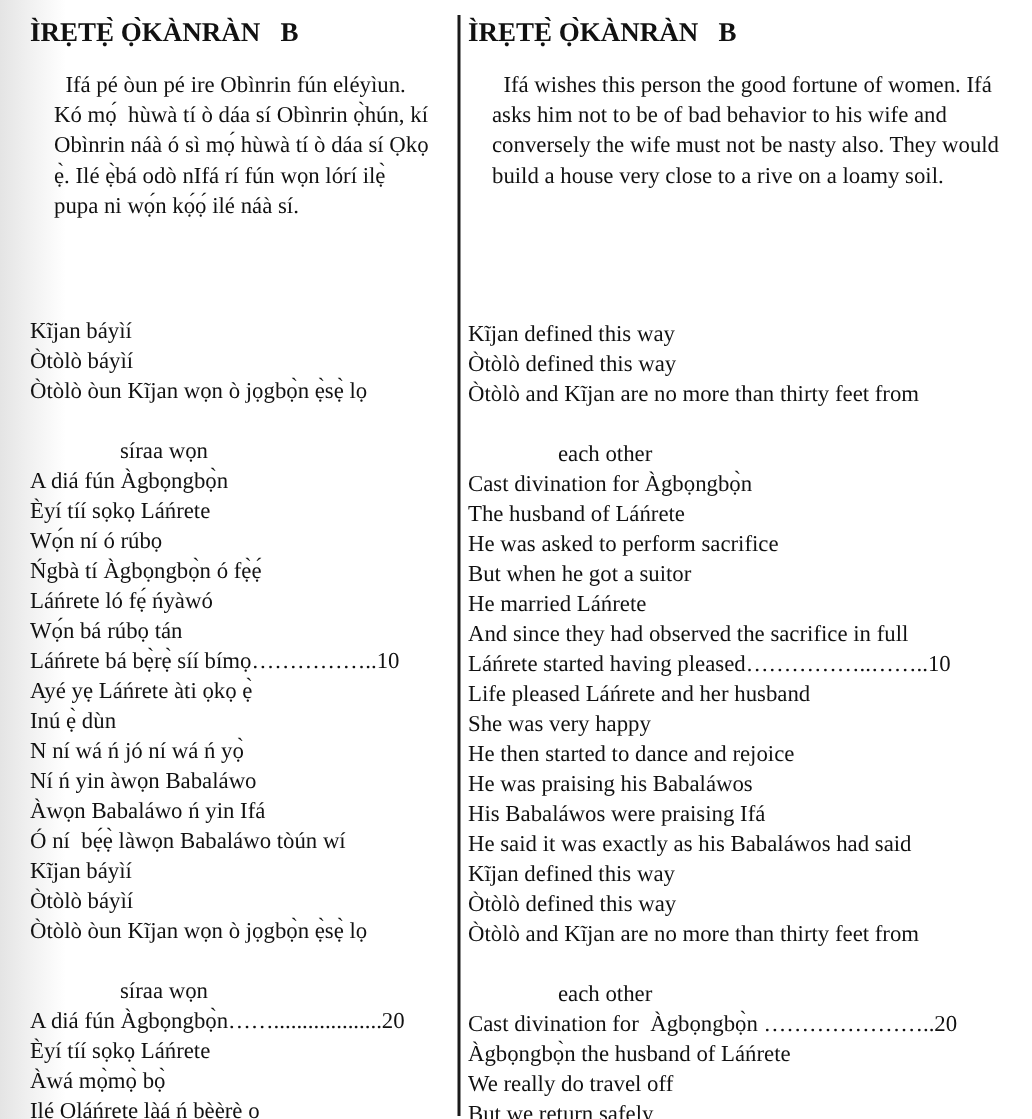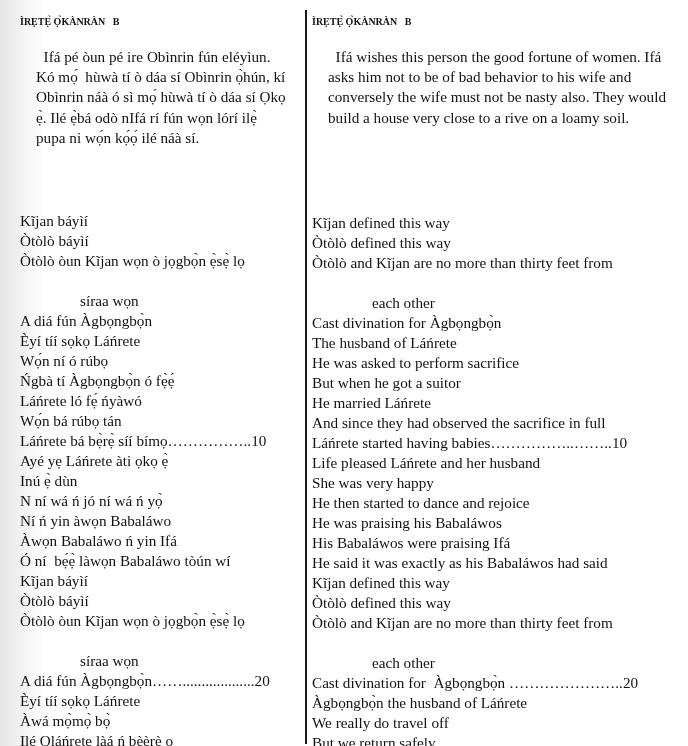--- a/index.html
+++ b/index.html
@@ -32,21 +32,21 @@
     .col {
       position: absolute;
       top: 12px;
       font-size: 15.2px;
       line-height: 20.2px;
     }
     .col-left { left: 20px; width: 284px; }
     .col-right { left: 312px; width: 372px; }
     .heading {
       font-weight: bold;
-      font-size: 10px;
+      font-size: 18px;
       line-height: 19px;
       white-space: pre;
     }
     .intro {
       margin: 16px;
     }
     .intro-left { height: 148px; }
     .intro-right { height: 150px; }
     .verses {
       margin: 0;
@@ -110,21 +110,21 @@
       <li class="verse">Kĩjan defined this way</li>
       <li class="verse">Òtòlò defined this way</li>
       <li class="verse">Òtòlò and Kĩjan are no more than thirty feet from</li>
       <li class="verse cont">each other</li>
       <li class="verse">Cast divination for Àgbọngbọ̀n</li>
       <li class="verse">The husband of Láńrete</li>
       <li class="verse">He was asked to perform sacrifice</li>
       <li class="verse">But when he got a suitor</li>
       <li class="verse">He married Láńrete</li>
       <li class="verse">And since they had observed the sacrifice in full</li>
-      <li class="verse">Láńrete started having babies……………..……..10</li>
+      <li class="verse">Láńrete started having pleased……………..……..10</li>
       <li class="verse">Life pleased Láńrete and her husband</li>
       <li class="verse">She was very happy</li>
       <li class="verse">He then started to dance and rejoice</li>
       <li class="verse">He was praising his Babaláwos</li>
       <li class="verse">His Babaláwos were praising Ifá</li>
       <li class="verse">He said it was exactly as his Babaláwos had said</li>
       <li class="verse">Kĩjan defined this way</li>
       <li class="verse">Òtòlò defined this way</li>
       <li class="verse">Òtòlò and Kĩjan are no more than thirty feet from</li>
       <li class="verse cont">each other</li>

